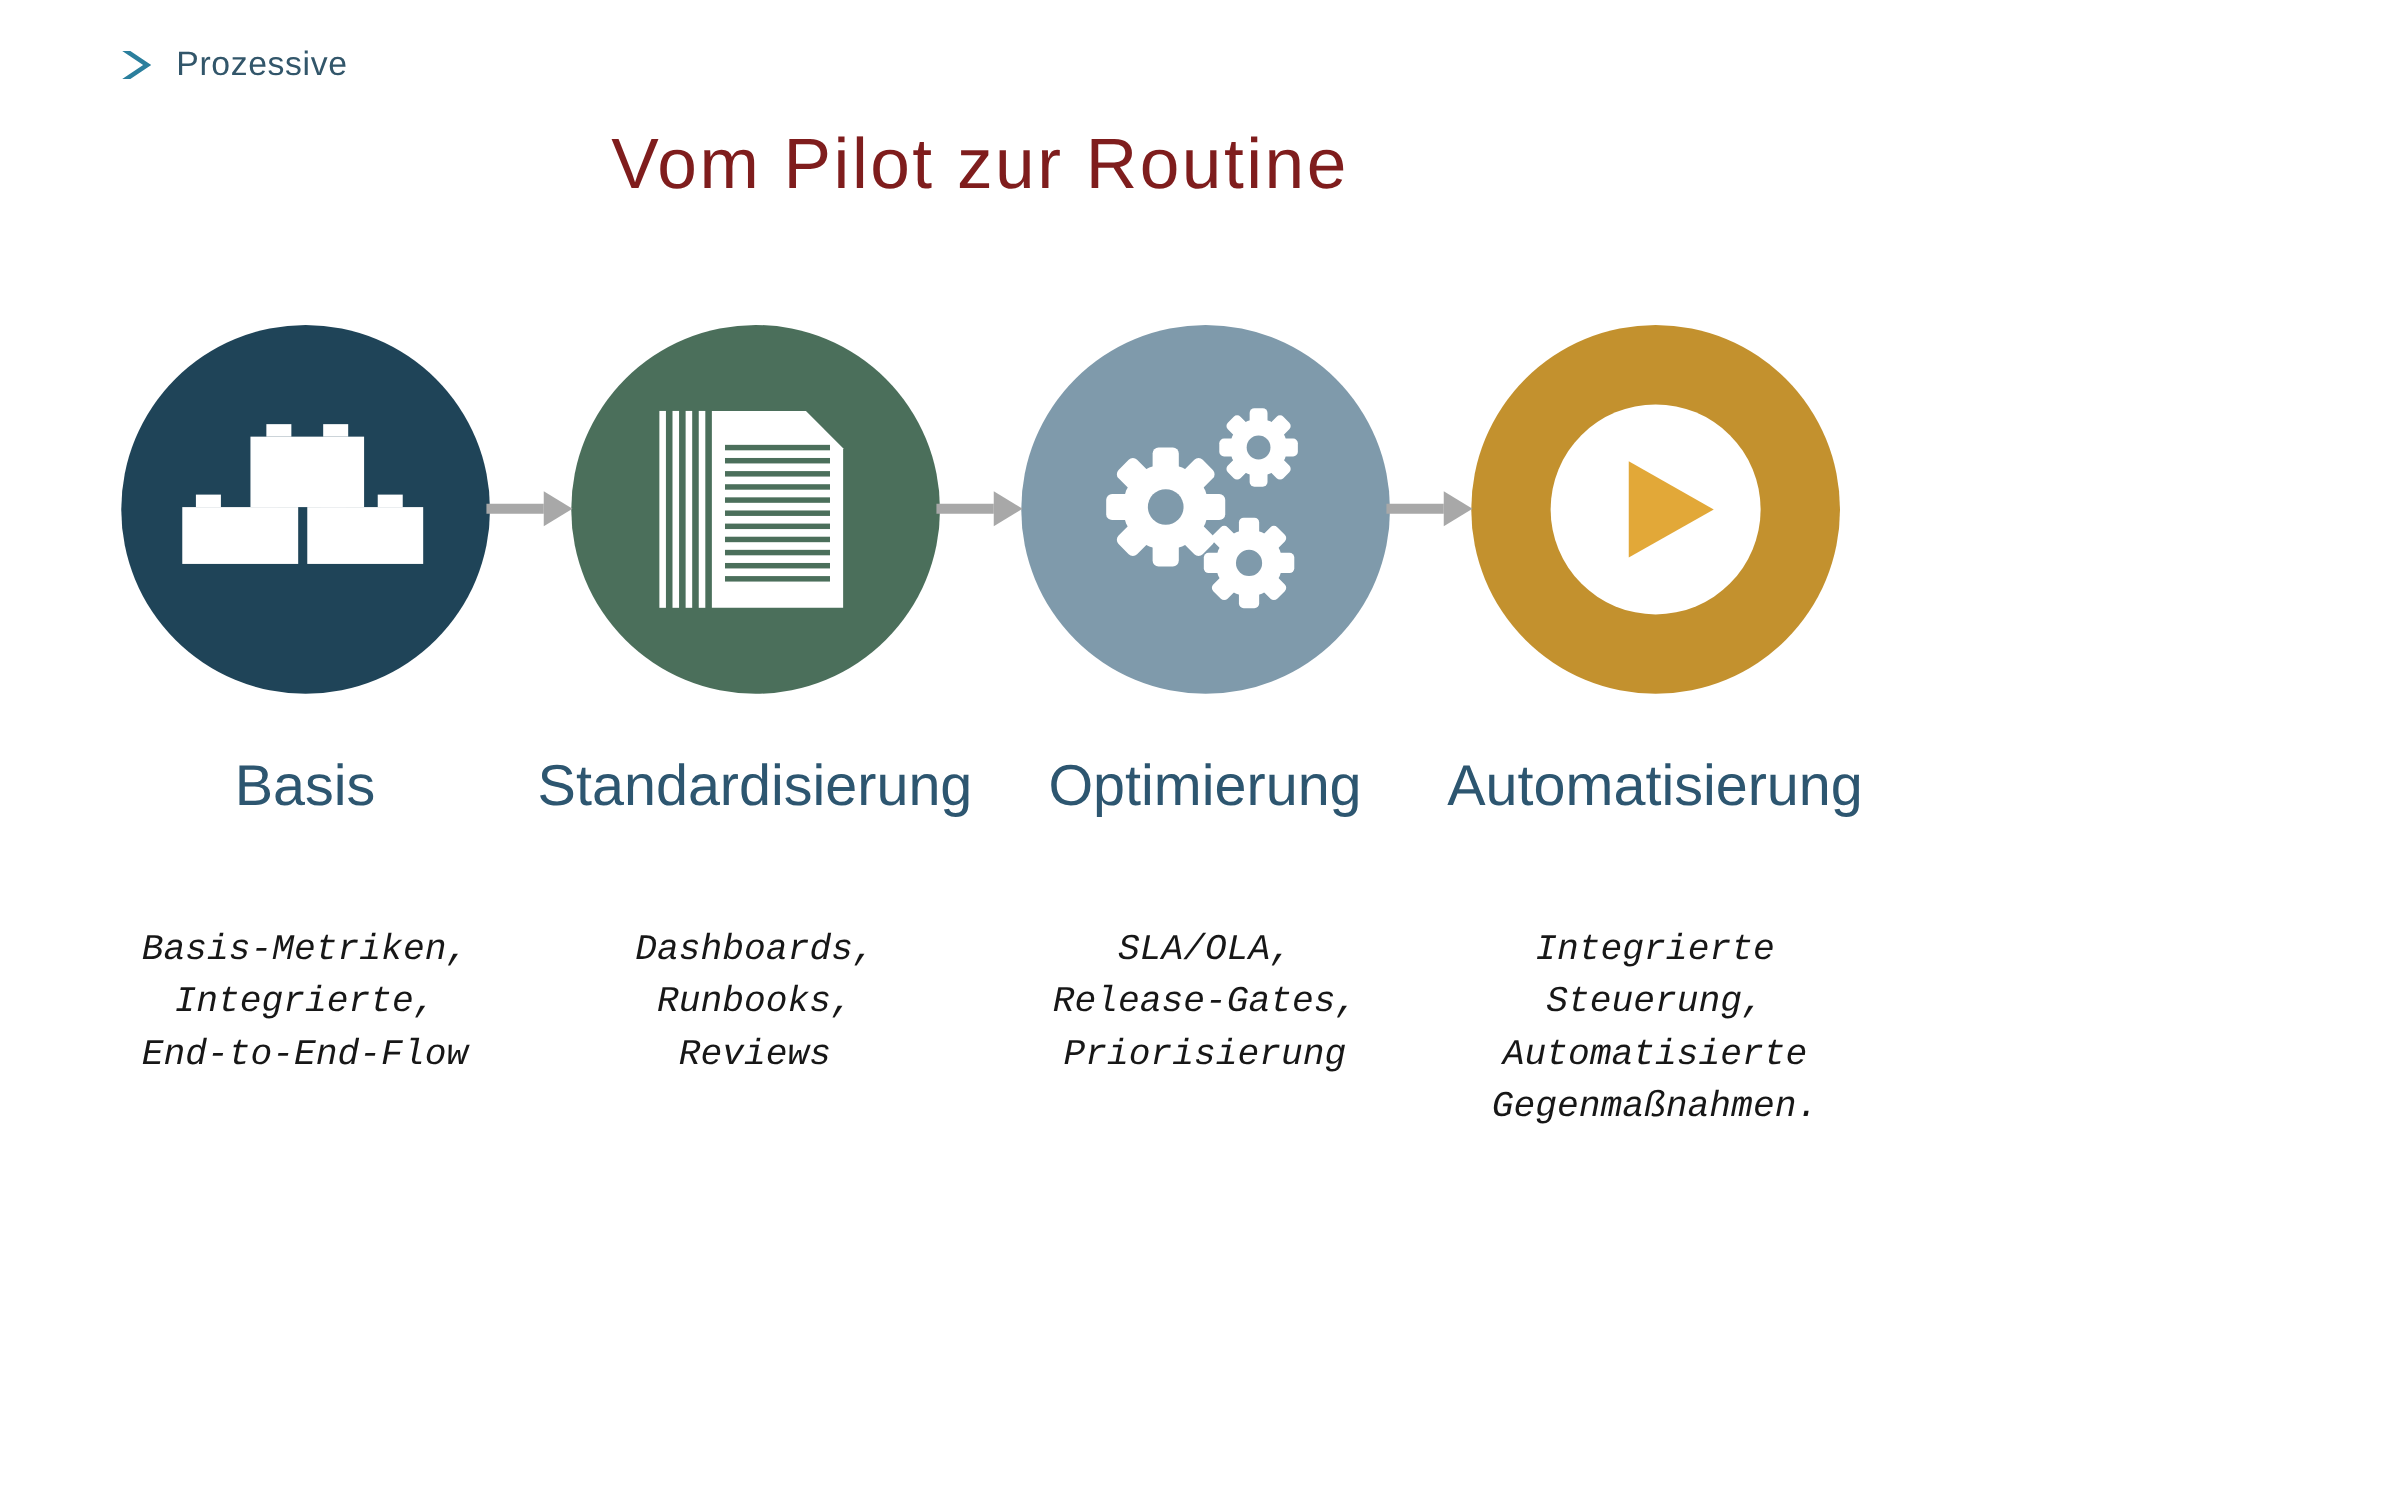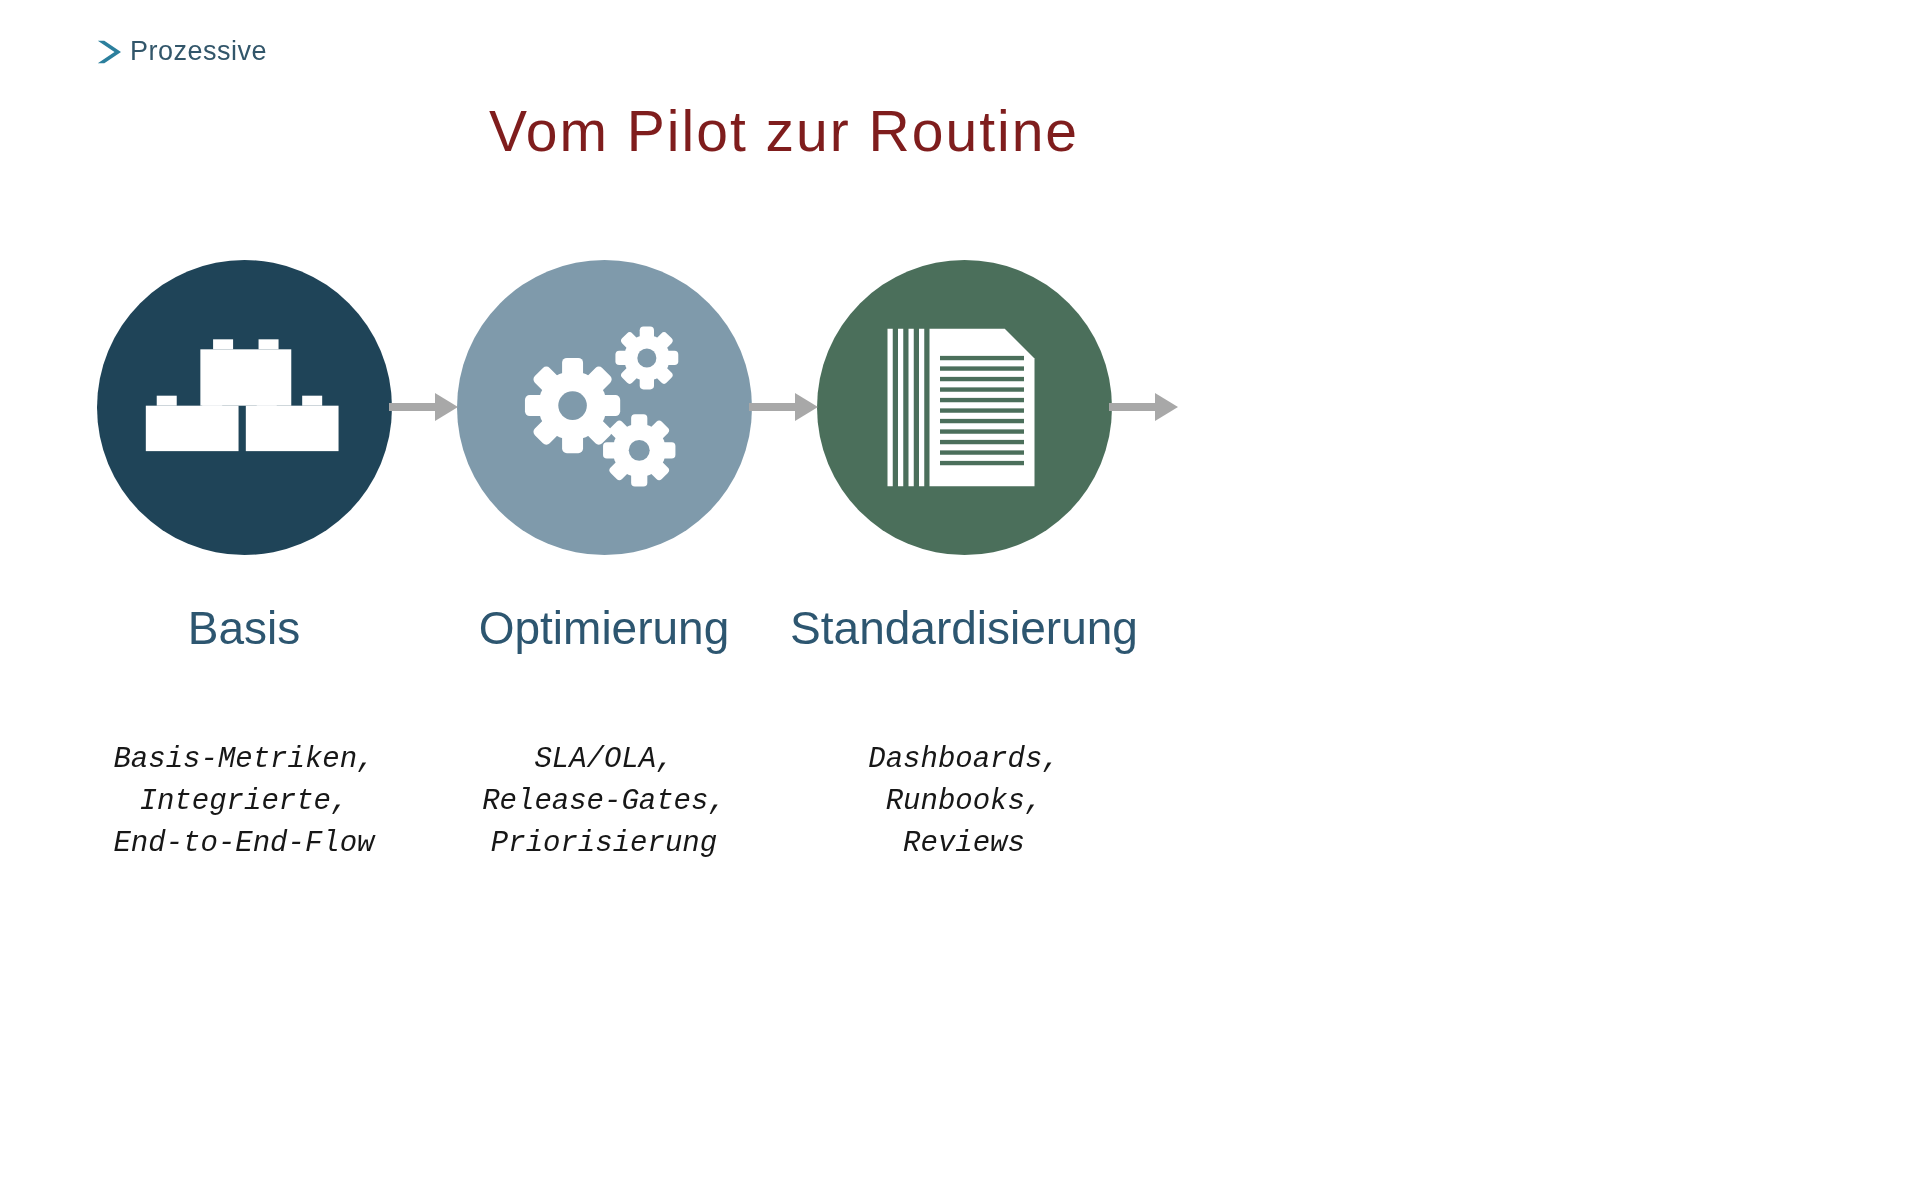--- a/index.html
+++ b/index.html
@@ -5,21 +5,21 @@
   html,body{margin:0;padding:0;}
   body{
     width:1920px;height:1200px;
     background:#ffffff;
     font-family:"Liberation Sans",sans-serif;
     position:relative;
     overflow:hidden;
   }
   .brand{
     position:absolute;top:36px;left:95px;
-    display:flex;align-items:center;gap:9px;
+    display:flex;align-items:center;gap:20px;
   }
   .brand-text{
     font-size:27px;color:#32566a;font-weight:500;letter-spacing:.5px;
   }
   .content{margin-left:64px;width:1440px;}
   .page-title{
     margin:98px 0 0 0;
     text-align:center;
     font-size:57px;font-weight:400;letter-spacing:2px;
     color:#7f1d1d;
@@ -89,60 +89,20 @@
 
             <rect x="62" y="21" width="100" height="62"></rect>
           </g>
         </svg>
       </div>
       <div class="stage-label">Basis</div>
       <div class="stage-desc">
         <span>Basis-Metriken,</span>
         <span>Integrierte,</span>
         <span>End-to-End-Flow</span>
-      </div>
-    </div>
-
-    <div class="stage">
-      <div class="circle" style="background: rgb(127, 154, 171);">
-        <svg width="200" height="195" viewBox="0 0 210 200" aria-hidden="true">
-
-          <g transform="translate(72,98)" fill="#ffffff">
-            <rect x="-11" y="-50" width="22" height="100" rx="5"></rect>
-            <rect x="-11" y="-50" width="22" height="100" rx="5" transform="rotate(45)"></rect>
-            <rect x="-11" y="-50" width="22" height="100" rx="5" transform="rotate(90)"></rect>
-            <rect x="-11" y="-50" width="22" height="100" rx="5" transform="rotate(135)"></rect>
-            <circle r="36"></circle>
-            <circle r="15" fill="#7f9aab"></circle>
-          </g>
-
-          <g transform="translate(150,48)" fill="#ffffff">
-            <rect x="-7.5" y="-33" width="15" height="66" rx="4"></rect>
-            <rect x="-7.5" y="-33" width="15" height="66" rx="4" transform="rotate(45)"></rect>
-            <rect x="-7.5" y="-33" width="15" height="66" rx="4" transform="rotate(90)"></rect>
-            <rect x="-7.5" y="-33" width="15" height="66" rx="4" transform="rotate(135)"></rect>
-            <circle r="24"></circle>
-            <circle r="10" fill="#7f9aab"></circle>
-          </g>
-
-          <g transform="translate(142,145)" fill="#ffffff">
-            <rect x="-8.5" y="-38" width="17" height="76" rx="4"></rect>
-            <rect x="-8.5" y="-38" width="17" height="76" rx="4" transform="rotate(45)"></rect>
-            <rect x="-8.5" y="-38" width="17" height="76" rx="4" transform="rotate(90)"></rect>
-            <rect x="-8.5" y="-38" width="17" height="76" rx="4" transform="rotate(135)"></rect>
-            <circle r="28"></circle>
-            <circle r="11" fill="#7f9aab"></circle>
-          </g>
-        </svg>
-      </div>
-      <div class="stage-label">Optimierung</div>
-      <div class="stage-desc">
-        <span>SLA/OLA,</span>
-        <span>Release-Gates,</span>
-        <span>Priorisierung</span>
       </div>
     </div>
 
     <div class="stage">
       <div class="circle" style="background: rgb(75, 111, 91);">
         <svg width="175" height="185" viewBox="0 0 200 210" aria-hidden="true">
 
           <g fill="#ffffff">
             <rect x="12" y="15" width="6" height="180"></rect>
             <rect x="24" y="15" width="6" height="180"></rect>
@@ -168,20 +128,74 @@
         </svg>
       </div>
       <div class="stage-label">Standardisierung</div>
       <div class="stage-desc">
         <span>Dashboards,</span>
         <span>Runbooks,</span>
         <span>Reviews</span>
       </div>
     </div>
 
+    <div class="stage">
+      <div class="circle" style="background: rgb(127, 154, 171);">
+        <svg width="200" height="195" viewBox="0 0 210 200" aria-hidden="true">
+
+          <g transform="translate(72,98)" fill="#ffffff">
+            <rect x="-11" y="-50" width="22" height="100" rx="5"></rect>
+            <rect x="-11" y="-50" width="22" height="100" rx="5" transform="rotate(45)"></rect>
+            <rect x="-11" y="-50" width="22" height="100" rx="5" transform="rotate(90)"></rect>
+            <rect x="-11" y="-50" width="22" height="100" rx="5" transform="rotate(135)"></rect>
+            <circle r="36"></circle>
+            <circle r="15" fill="#7f9aab"></circle>
+          </g>
+
+          <g transform="translate(150,48)" fill="#ffffff">
+            <rect x="-7.5" y="-33" width="15" height="66" rx="4"></rect>
+            <rect x="-7.5" y="-33" width="15" height="66" rx="4" transform="rotate(45)"></rect>
+            <rect x="-7.5" y="-33" width="15" height="66" rx="4" transform="rotate(90)"></rect>
+            <rect x="-7.5" y="-33" width="15" height="66" rx="4" transform="rotate(135)"></rect>
+            <circle r="24"></circle>
+            <circle r="10" fill="#7f9aab"></circle>
+          </g>
+
+          <g transform="translate(142,145)" fill="#ffffff">
+            <rect x="-8.5" y="-38" width="17" height="76" rx="4"></rect>
+            <rect x="-8.5" y="-38" width="17" height="76" rx="4" transform="rotate(45)"></rect>
+            <rect x="-8.5" y="-38" width="17" height="76" rx="4" transform="rotate(90)"></rect>
+            <rect x="-8.5" y="-38" width="17" height="76" rx="4" transform="rotate(135)"></rect>
+            <circle r="28"></circle>
+            <circle r="11" fill="#7f9aab"></circle>
+          </g>
+        </svg>
+      </div>
+      <div class="stage-label">Optimierung</div>
+      <div class="stage-desc">
+        <span>SLA/OLA,</span>
+        <span>Release-Gates,</span>
+        <span>Priorisierung</span>
+      </div>
+    </div>
+
+    <div class="stage">
+      <div class="circle" style="background: rgb(195, 145, 46);">
+        <svg width="295" height="295" viewBox="0 0 295 295" aria-hidden="true">
+          <circle cx="147.5" cy="147.5" r="84" fill="#ffffff"></circle>
+          <polygon points="126,109 126,186 194,147.5" fill="#e2a838"></polygon>
+        </svg>
+      </div>
+      <div class="stage-label">Automatisierung</div>
+      <div class="stage-desc">
+        <span>Integrierte Steuerung,</span>
+        <span>Automatisierte</span>
+        <span>Gegenmaßnahmen.</span>
+      </div>
+    </div>
 
     <svg class="arrow a1" viewBox="0 0 70 30" aria-hidden="true">
       <rect x="0" y="11" width="46" height="8" fill="#a8a8a8"></rect>
       <polygon points="46,1 46,29 69,15" fill="#a8a8a8"></polygon>
     </svg>
     <svg class="arrow a2" viewBox="0 0 70 30" aria-hidden="true">
       <rect x="0" y="11" width="46" height="8" fill="#a8a8a8"></rect>
       <polygon points="46,1 46,29 69,15" fill="#a8a8a8"></polygon>
     </svg>
     <svg class="arrow a3" viewBox="0 0 70 30" aria-hidden="true">

